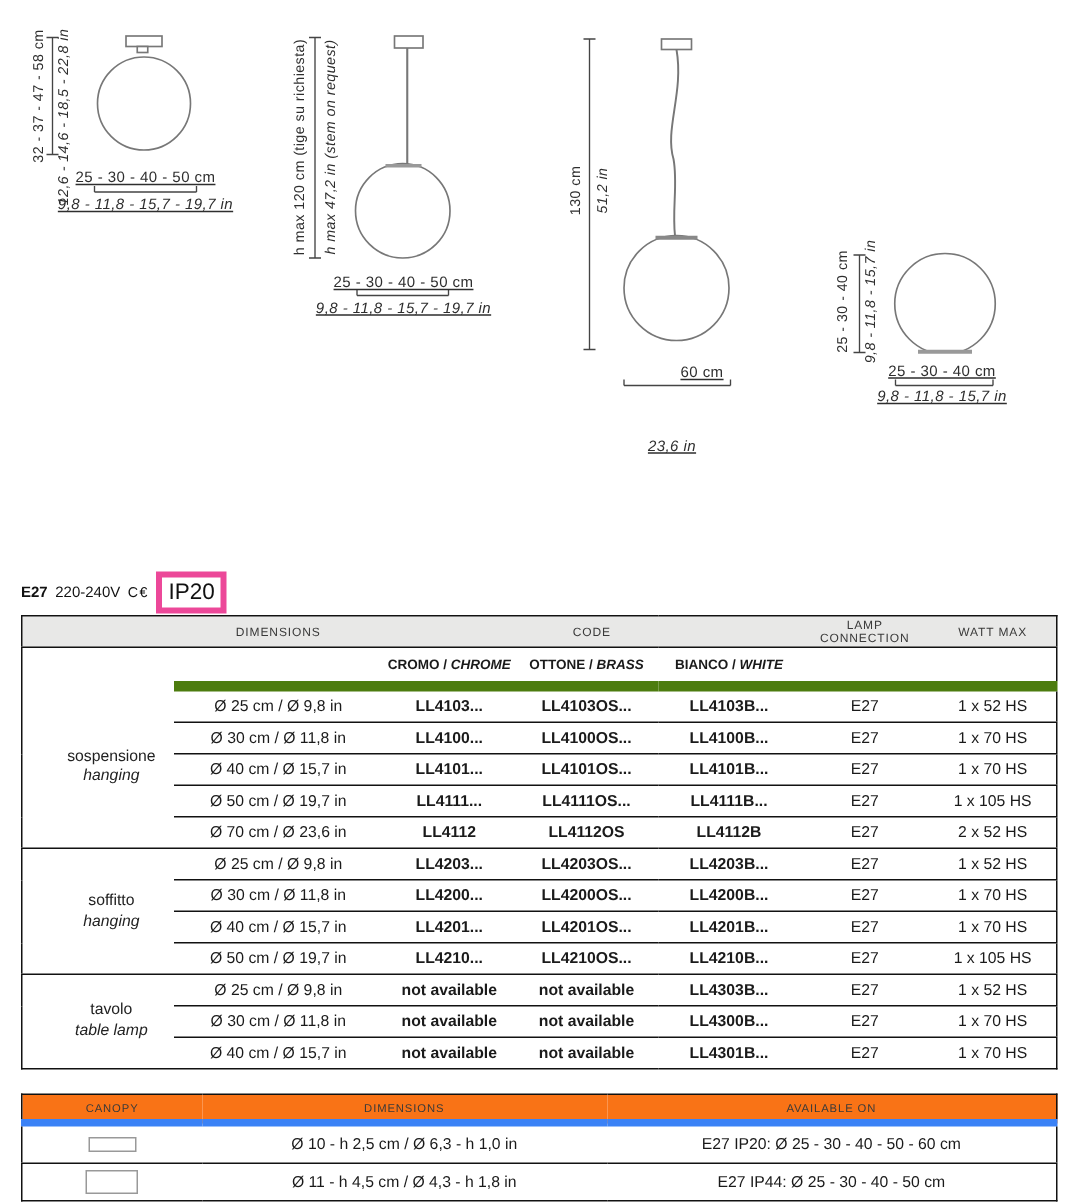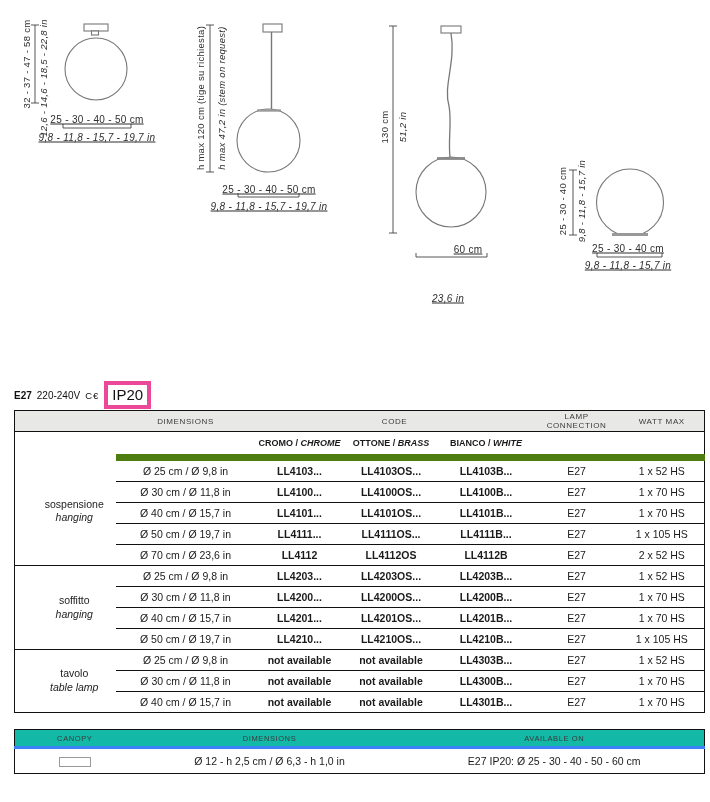--- a/index.html
+++ b/index.html
@@ -50,22 +50,22 @@
   .cat-en { font-style:italic;text-align:center; }
   td.code { font-weight:bold; }
   .dim-in { }
 
   
   .canopy-table {
     position:absolute; left:14px; top:729px; width:690px;
     border:1px solid #111;
   }
   .canopy-table th {
-    background:#14b8a6; height:16px; font-weight:normal; font-size:7.5px;
-    letter-spacing:.6px; color:#3a3a3a; border-bottom:3px solid #3b82f6;margin-top:25px;
+    background:#f97316; height:16px; font-weight:normal; font-size:7.5px;
+    letter-spacing:.6px; color:#3a3a3a; border-bottom:5px solid #3b82f6;margin-top:25px;
   }
   .canopy-table tbody td { height:24px; font-size:10.5px; text-align:center; }
   .canopy-table tbody tr + tr td { border-top:1px solid #111; }
   .canopy-icon { display:inline-block; border:1px solid #999; background:#fff; vertical-align:middle; }
   .canopy-icon.small { width:30px; height:8px; }
   .canopy-icon.big   { width:33px; height:14px; }
 </style>
 </head>
 <body>
 
@@ -291,17 +291,22 @@
   <thead>
     <tr>
       <th>CANOPY</th>
       <th>DIMENSIONS</th>
       <th>AVAILABLE ON</th>
     </tr>
   </thead>
   <tbody>
     <tr>
       <td><span class="canopy-icon small"></span></td>
-      <td><span>Ø 12 - h  2,5 cm / </span><span class="dim-in">Ø 6,3 - h 1,0 in</span></td>
+      <td><span>Ø 10 - h  2,5 cm / </span><span class="dim-in">Ø 6,3 - h 1,0 in</span></td>
       <td>E27 IP20:  Ø 25 - 30 - 40 - 50 - 60 cm</td>
+    </tr>
+    <tr>
+      <td><span class="canopy-icon big"></span></td>
+      <td><span>Ø 11 - h  4,5 cm / </span><span class="dim-in">Ø 4,3 - h 1,8 in</span></td>
+      <td>E27 IP44:  Ø 25 - 30 - 40 - 50 cm</td>
     </tr>
   </tbody>
 </table>
 
 </body></html>

